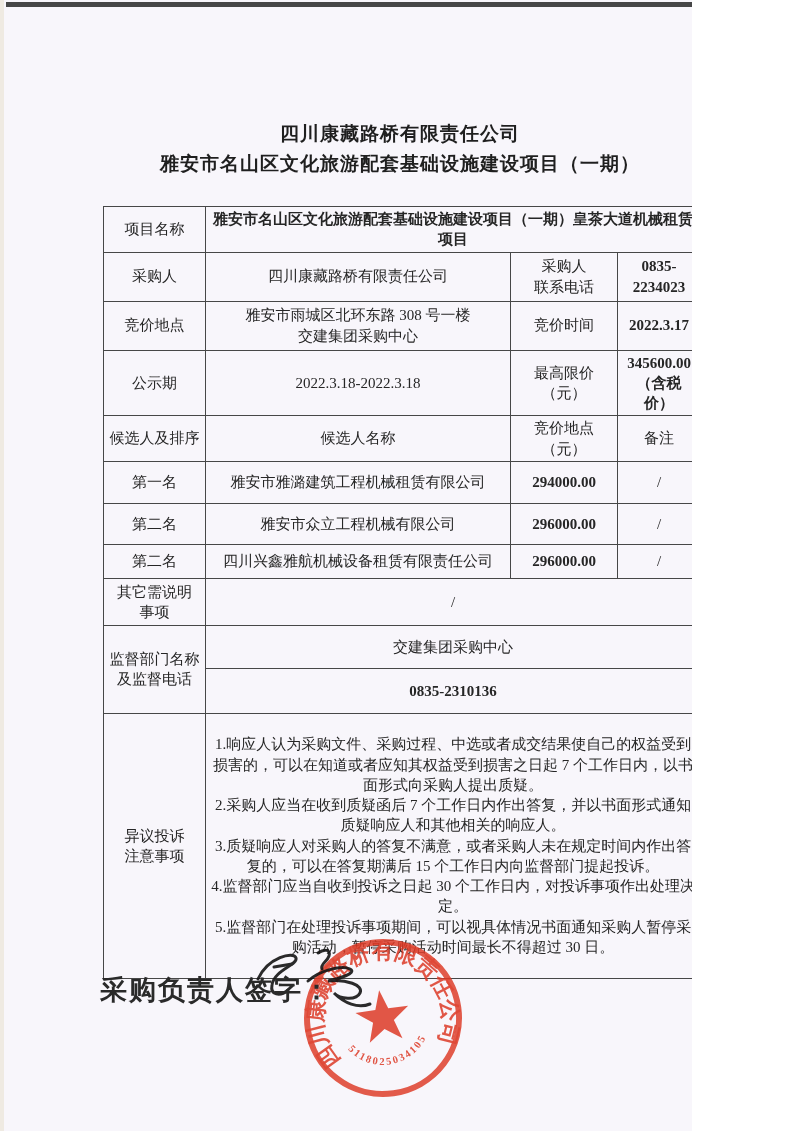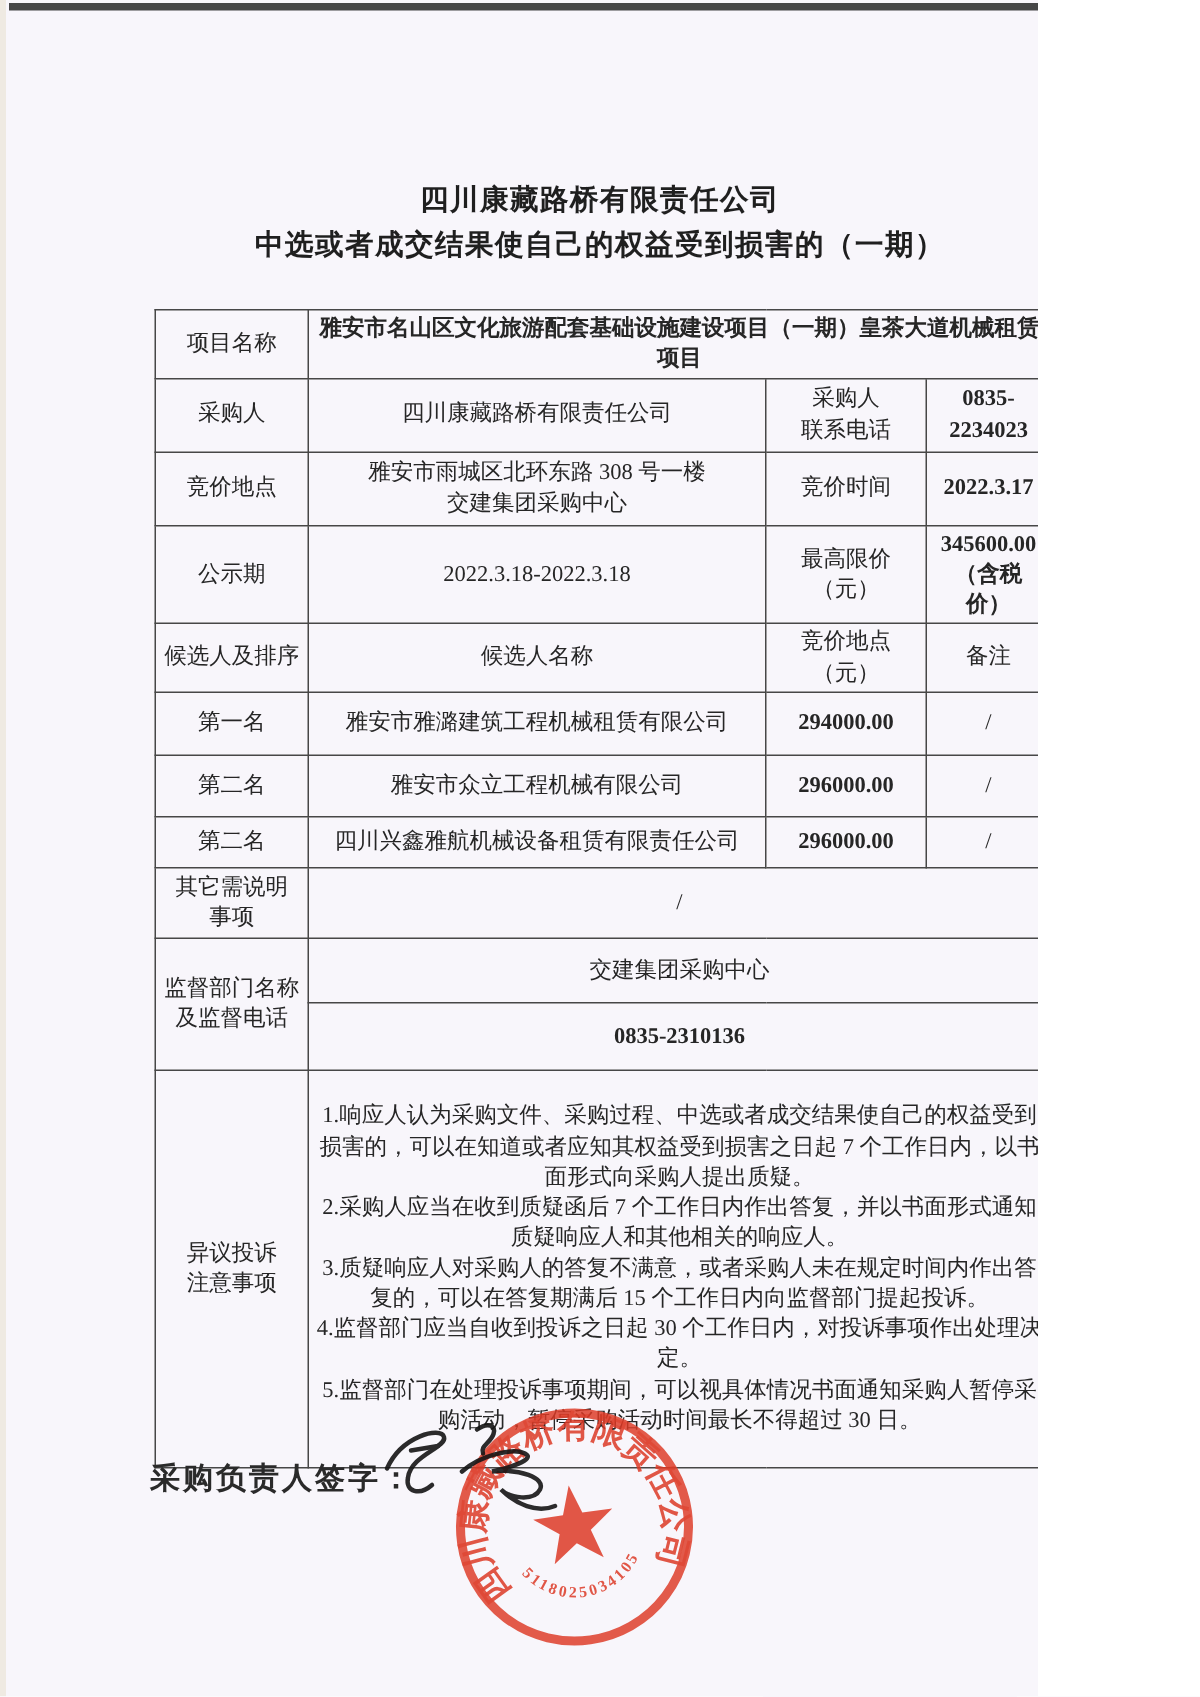--- a/index.html
+++ b/index.html
@@ -11,36 +11,36 @@
   .titles { position:absolute; left:0; top:119px; width:800px; text-align:center; }
   .title-line { font-size:19px; font-weight:bold; line-height:30px; letter-spacing:1px; color:#1f1f1f; }
 
   table.doc { position:absolute; left:103px; top:206px; width:597px; border-collapse:collapse; table-layout:fixed; z-index:1; }
   table.doc td { border:1.5px solid #474747; text-align:center; vertical-align:middle; font-size:15px; line-height:1.35; padding:2px 4px; color:#262626; }
   td.small { font-size:14.6px;font-weight:bold; }
   .prewrap { white-space:pre-line; }
   td.left { text-align:left; padding-left:12px; }
   td.longtext { text-align:left; padding:10px 12px 10px 14px; font-size:14.6px; line-height:1.62; vertical-align:middle; }
 
-  .sign-label { position:absolute; left:100px; top:972px; font-size:20px; font-weight:bold; letter-spacing:2px; color:#2a2a2a; z-index:4;text-align:right; }
+  .sign-label { position:absolute; left:100px; top:972px; font-size:27px; font-weight:bold; letter-spacing:2px; color:#2a2a2a; z-index:4;text-align:right; }
 
   .seal { position:absolute; left:273px; top:908px; z-index:2; transform:rotate(-8deg); opacity:.92; }
   .seal text { font-family:"Liberation Serif","DejaVu Serif",serif; }
   .signature { position:absolute; left:248px; top:943px; z-index:3; }
 </style>
 </head>
 <body>
 
 <div id="page">
   <div class="scan-top"></div>
   <div class="scan-left"></div>
 
   <div class="titles">
     <div class="title-line">四川康藏路桥有限责任公司</div>
-    <div class="title-line">中选或者成交结果使自己的权益受到损害的（一期）</div>
+    <div class="title-line">雅安市名山区文化旅游配套基础设施建设项目（一期）</div>
   </div>
 
   <table class="doc">
     <colgroup>
         <col style="width:102px">
         <col style="width:305px">
         <col style="width:107px">
         <col style="width:83px">
       </colgroup>
     <tbody>

